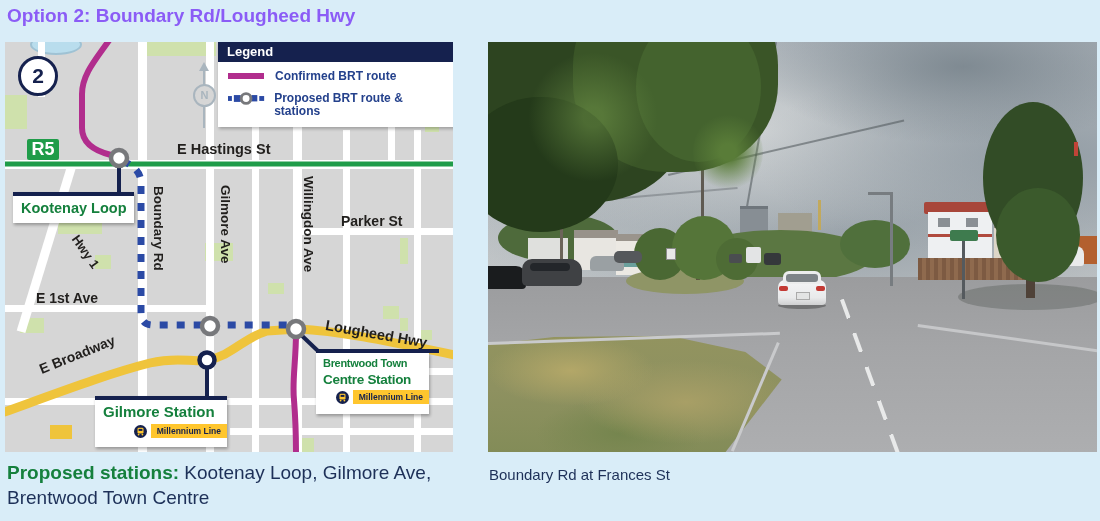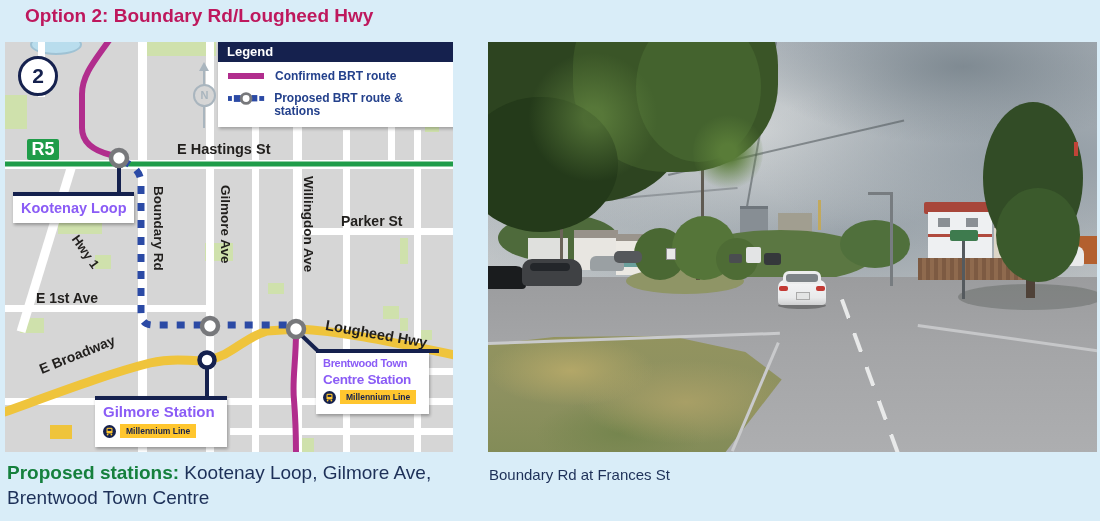--- a/index.html
+++ b/index.html
@@ -2,33 +2,33 @@
 <html><head>
 <meta charset="utf-8">
 <style>
   html,body{margin:0;padding:0;}
   body{width:1100px;height:521px;position:relative;background:#d9edf8;
        font-family:"Liberation Sans","DejaVu Sans",sans-serif;overflow:hidden;}
   .abs{position:absolute;}
   .ph{position:absolute;}
   .rb{border-radius:50%;}
   
-  .page-title{left:7px;top:5px;font-size:19px;font-weight:700;color:#be185d;margin-left:18px;}
+  .page-title{left:7px;top:5px;font-size:19px;font-weight:700;color:#8b5cf6;}
   .footer{left:7px;top:460px;width:478px;font-size:19px;line-height:25px;color:#1d3058;}
   .footer b{font-weight:700;color:#15803d;}
   .caption{left:489px;top:466px;font-size:15px;color:#1d3058;}
   
   #map{left:5px;top:42px;width:448px;height:410px;background:#d6d6d6;overflow:hidden;}
   .park{position:absolute;background:#cfe1ac;}
   .rv,.rh,.rd{position:absolute;background:#ffffff;}
   .sth{position:absolute;font-weight:700;color:#211f1d;white-space:nowrap;}
   .stv{position:absolute;font-weight:700;color:#211f1d;white-space:nowrap;transform-origin:0 0;transform:rotate(90deg);}
   .stnbox{position:absolute;background:#fff;box-shadow:1px 2px 3px rgba(0,0,0,.3);color:#15214e;}
-  .stn-title{font-weight:700;color:#8b5cf6;}
-  .mline{display:flex;align-items:center;gap:4px;margin-top:3px;}
+  .stn-title{font-weight:700;color:#15803d;}
+  .mline{display:flex;align-items:center;gap:4px;margin-top:3px;justify-content:flex-end;}
   .mbadge{background:#ffc62e;color:#15214e;font-size:8.5px;font-weight:700;padding:2px 6px;white-space:nowrap;}
   
   #legend{left:213px;top:0px;width:238px;position:absolute;box-shadow:1px 2px 3px rgba(0,0,0,.25);}
   #legend .hdr{background:#15214e;color:#fff;font-weight:700;font-size:13px;padding:2px 0 3px 9px;}
   #legend .body{background:#fff;padding:7px 8px 8px 10px;display:flex;flex-direction:column;gap:7px;}
   .lrow{display:flex;align-items:flex-start;gap:9px;}
   .ltext{font-size:12px;font-weight:700;color:#24418c;line-height:13.5px;padding-top:1px;}
   .compass{color:#a9b5be;}
   
   #photo{left:488px;top:42px;width:609px;height:410px;overflow:hidden;

